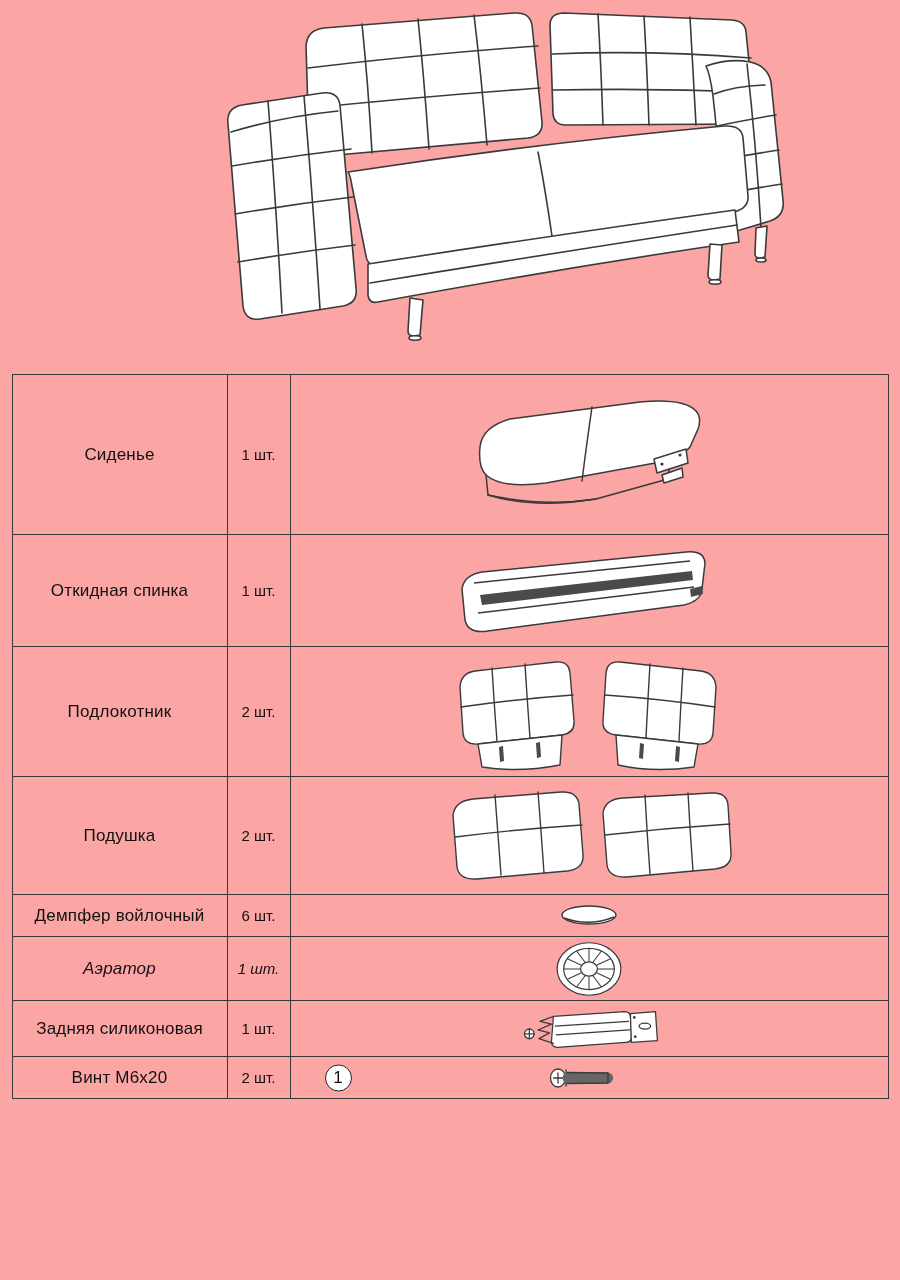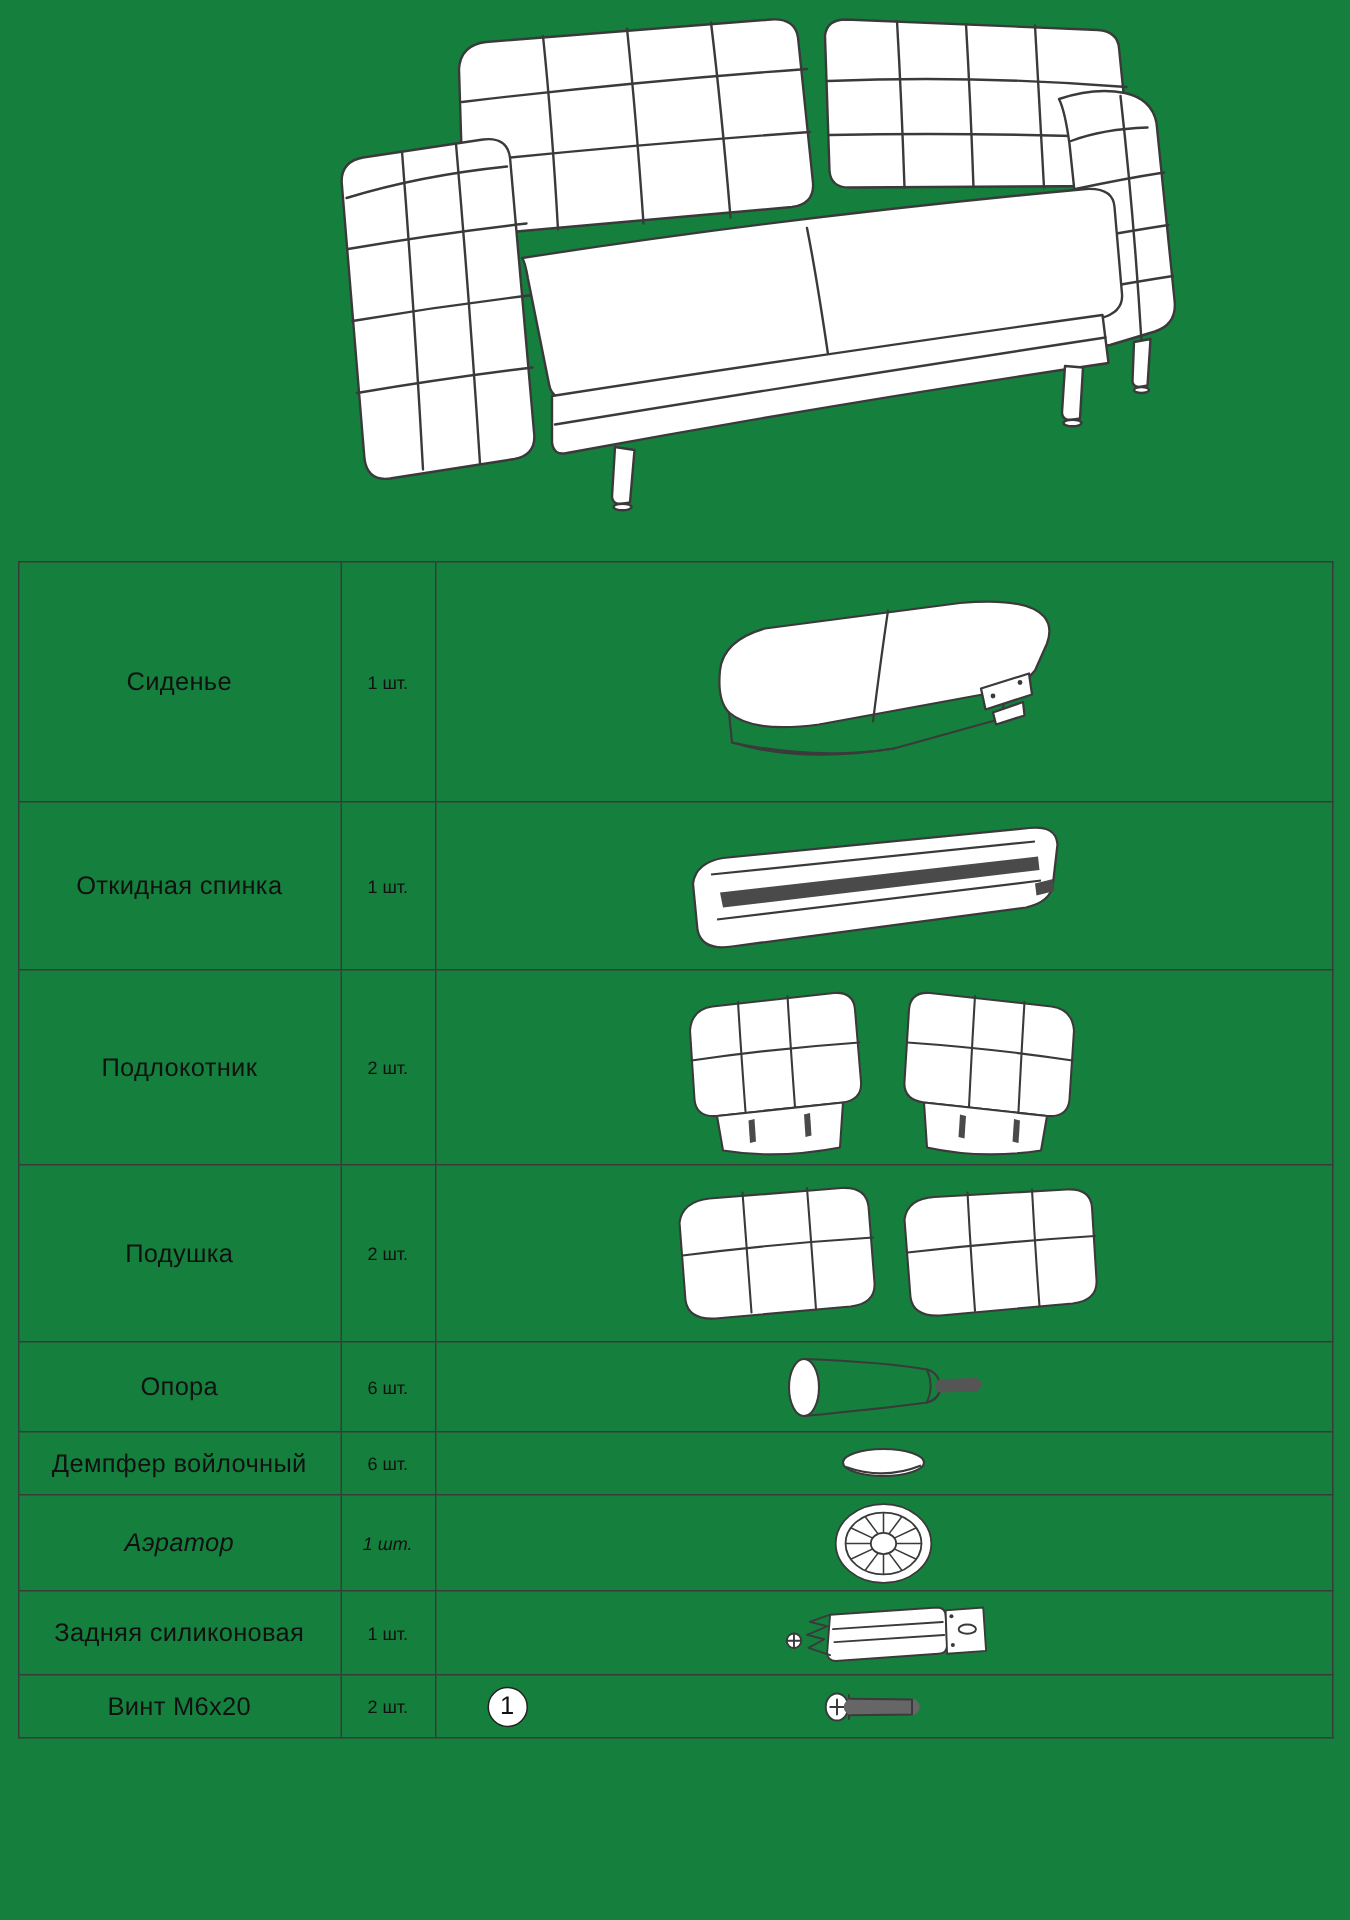--- a/index.html
+++ b/index.html
@@ -3,34 +3,34 @@
 <meta charset="utf-8">
 <style>
   * { box-sizing: border-box; }
   html, body { margin: 0; padding: 0; }
   body {
     width: 900px; height: 1280px;
     background: #ffffff;
     font-family: "Liberation Sans", sans-serif;
     color: #111111;
   }
-  .page { position: relative; width: 900px; height: 1280px; overflow: hidden; background:#15803d; }
+  .page { position: relative; width: 900px; height: 1280px; overflow: hidden; background:#fca5a5; }
   .hero {
     height: 362px; display: flex; justify-content: center; align-items: flex-start;
     padding-top: 4px;
   }
   .parts-table {
     border-collapse: collapse;
     margin: 12px auto 0 auto;
     width: 876px;
     table-layout: fixed;
   }
   .parts-table td { border: 1.5px solid #3a3a3a; padding: 0; vertical-align: middle; }
   td.c-name { width: 215px; text-align: center; font-size: 17px; letter-spacing: .2px; }
-  td.c-qty  { width: 63px;  text-align: center; font-size: 12px; }
+  td.c-qty  { width: 63px;  text-align: center; font-size: 15px; }
   td.c-pic  { width: 598px; position: relative; }
   .pic-wrap { display: flex; align-items: center; justify-content: center; width: 100%; height: 100%; }
   .marker {
     position: absolute; left: 34px; top: 50%; transform: translateY(-50%);
     width: 27px; height: 27px; border: 1.6px solid #222; border-radius: 50%;
     display: flex; align-items: center; justify-content: center;
     font-size: 17px; color: #111; background: #fff;
   }
   svg { display: block; }
 </style>
@@ -176,36 +176,20 @@
               <path d="M164,30 Q166,16 184,15 L272,10 Q288,9 289,22 L292,70 Q293,84 276,86 L188,94 Q170,95 168,82 Z"></path>
               <path fill="none" d="M206,12 Q208,50 211,91"></path>
               <path fill="none" d="M249,10 Q251,48 254,88"></path>
               <path fill="none" d="M166,52 Q228,45 291,41"></path>
             </g>
           </svg>
         </div>
           </td>
       </tr>
 
-      <tr style="height:60px;">
-        <td class="c-name"><span>Опора</span></td>
-        <td class="c-qty"><span>6 шт.</span></td>
-        <td class="c-pic">
-            <div class="pic-wrap">
-          <svg width="150" height="54" viewBox="0 0 150 54">
-            <g fill="#fff" stroke="#3a3a3a" stroke-width="1.4" stroke-linejoin="round" stroke-linecap="round">
-              <ellipse cx="22" cy="27" rx="10" ry="19"></ellipse>
-              <path fill="none" d="M22,8 Q75,10 104,15 Q112,17 113,27 Q112,35 104,37 Q75,41 22,46"></path>
-              <path fill="none" d="M104,15 Q109,26 104,37"></path>
-              <line x1="114" y1="26" x2="136" y2="25" stroke="#555" stroke-width="9" stroke-dasharray="1.8,2.4"></line>
-            </g>
-          </svg>
-        </div>
-          </td>
-      </tr>
 
       <tr style="height:42px;">
         <td class="c-name"><span>Демпфер войлочный</span></td>
         <td class="c-qty"><span>6 шт.</span></td>
         <td class="c-pic">
             <div class="pic-wrap">
           <svg width="76" height="30" viewBox="0 0 76 30">
             <g fill="#fff" stroke="#3a3a3a" stroke-width="1.4">
               <ellipse cx="38" cy="14" rx="27" ry="9"></ellipse>
               <path fill="none" d="M13,17 Q38,26 63,16"></path>

